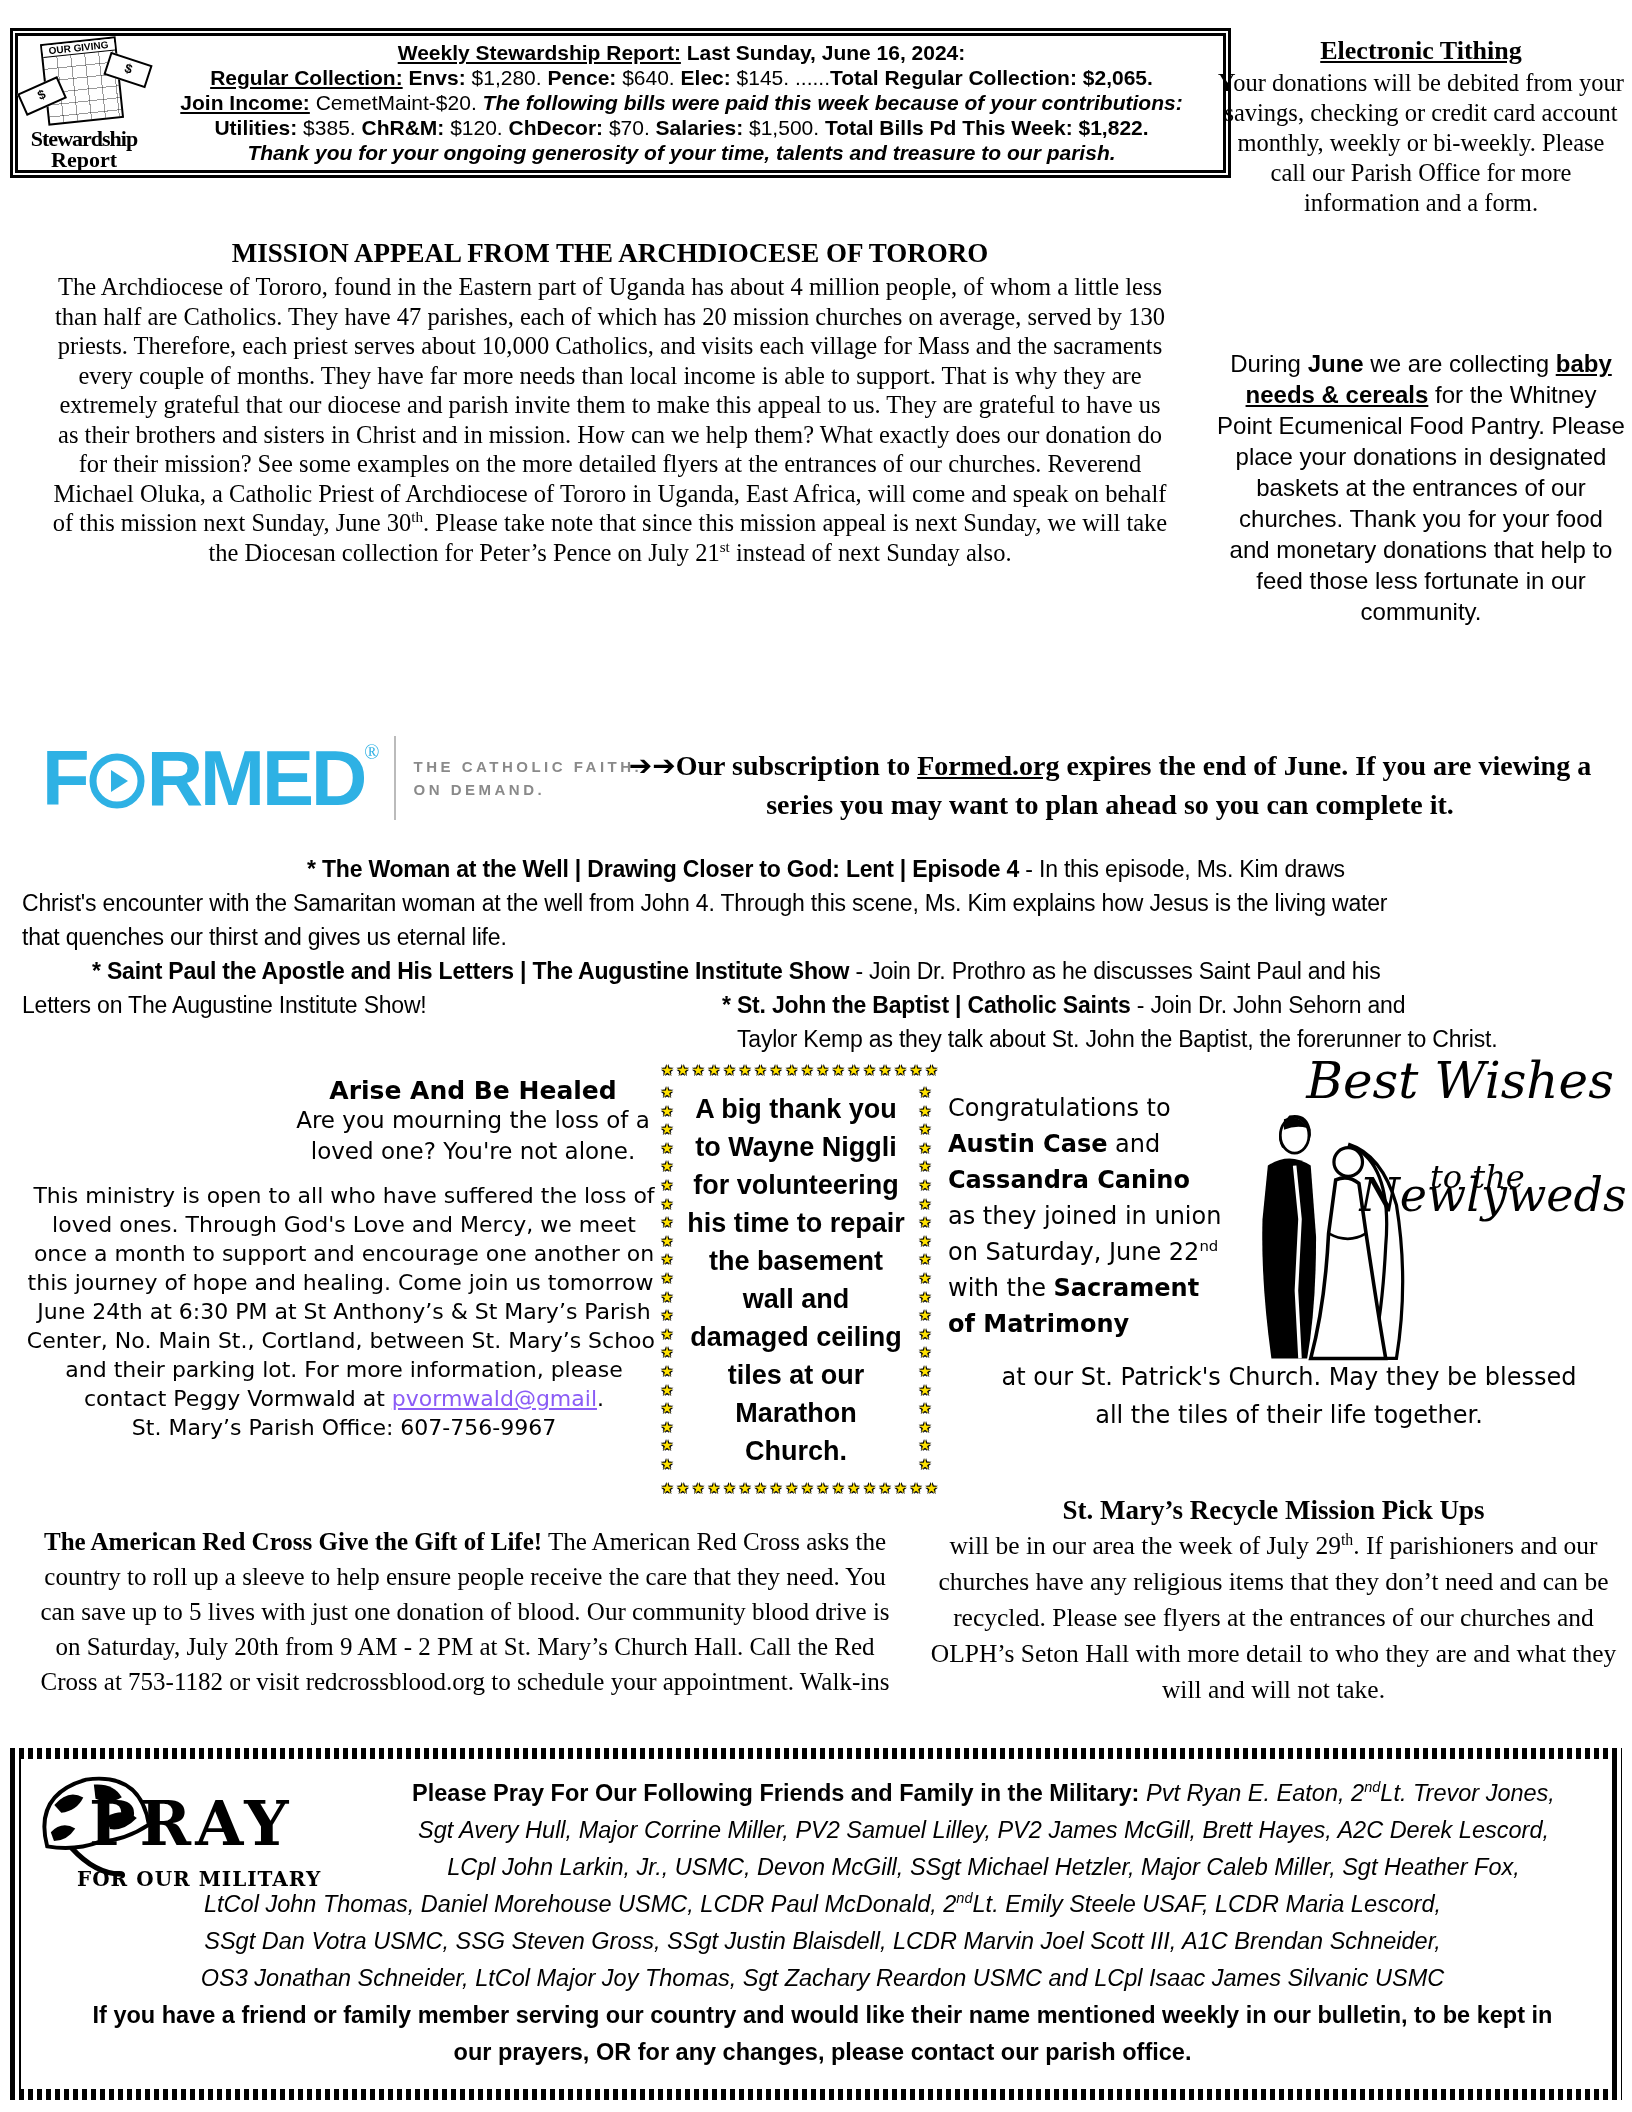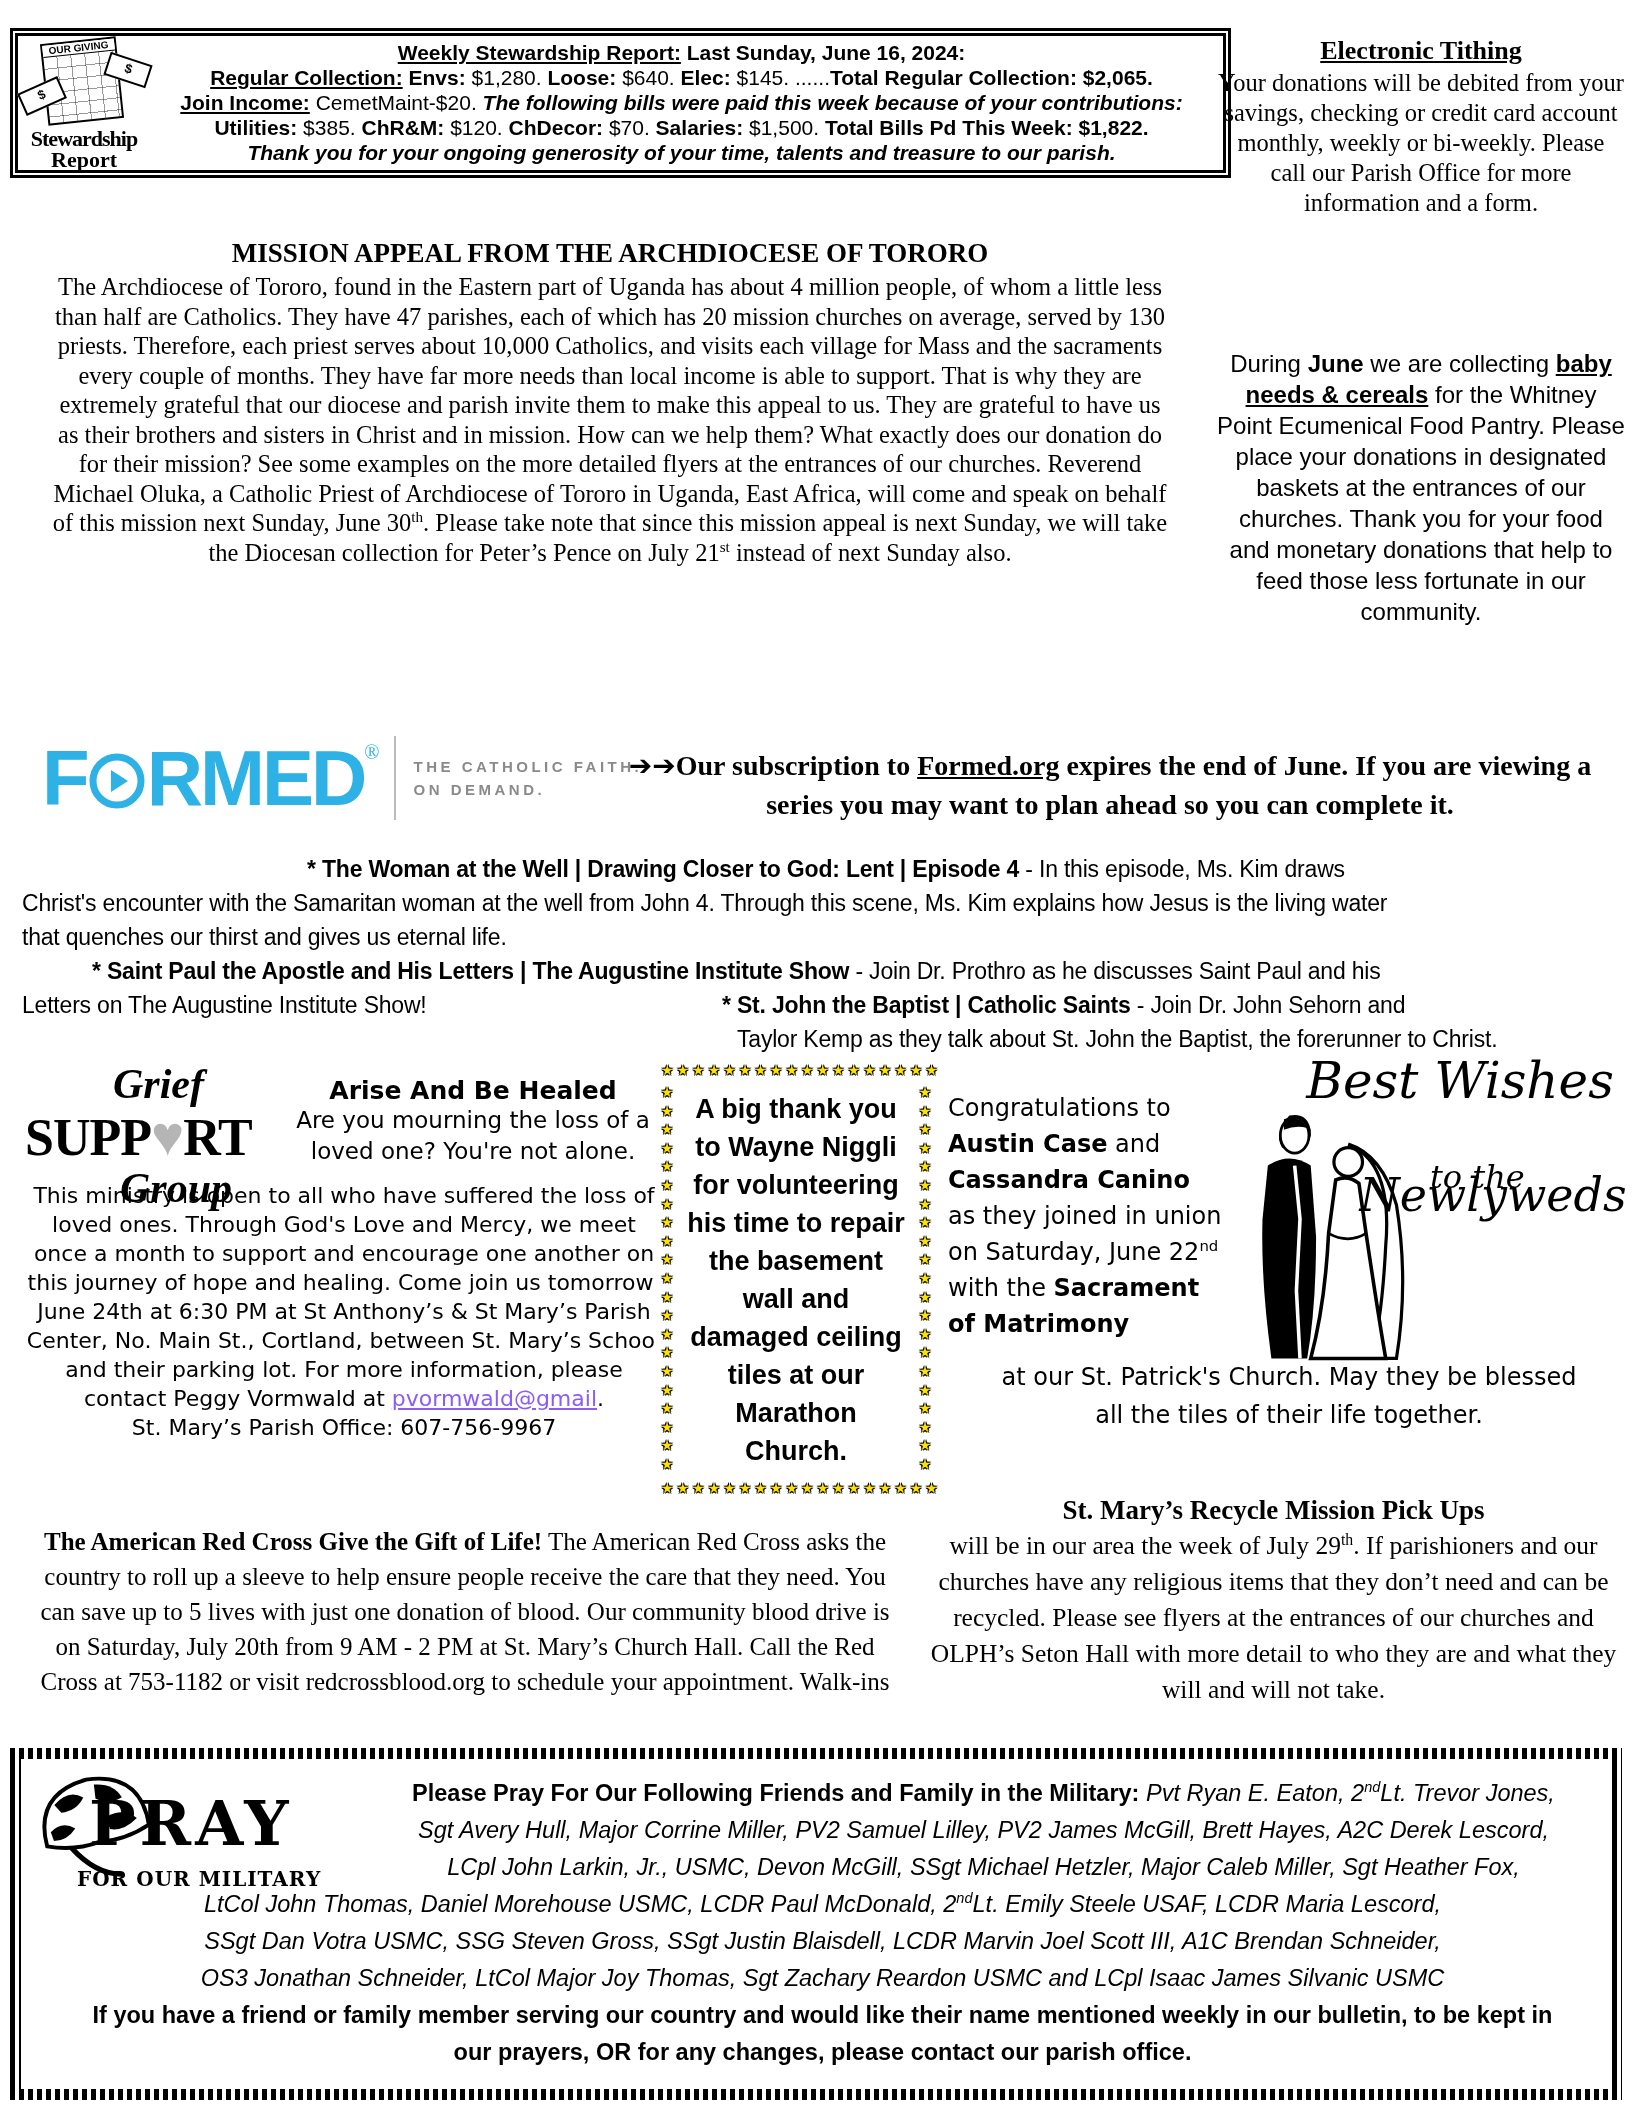--- a/index.html
+++ b/index.html
@@ -136,21 +136,21 @@
     </div>
     <div class="bill bill1">$</div>
     <div class="bill bill2">$</div>
     <div class="steward-text">
       <div>Stewardship</div>
       <div>Report</div>
     </div>
   </div>
   <div class="steward-body">
     <div><span class="b u">Weekly Stewardship Report:</span><span class="b">  Last Sunday, June 16, 2024:</span></div>
-    <div><span class="b u">Regular Collection:</span><span class="b"> </span><span class="b">Envs:</span><span> $1,280.   </span><span class="b">Loose:</span><span> $640.   </span><span class="b">Elec:</span><span> $145.    ......</span><span class="b">Total Regular Collection: $2,065.</span></div>
+    <div><span class="b u">Regular Collection:</span><span class="b"> </span><span class="b">Envs:</span><span> $1,280.   </span><span class="b">Pence:</span><span> $640.   </span><span class="b">Elec:</span><span> $145.    ......</span><span class="b">Total Regular Collection: $2,065.</span></div>
     <div><span class="b u">Join Income:</span><span> CemetMaint-$20.  </span><span class="bi">The following bills were paid this week because of your contributions:</span></div>
     <div><span class="b">Utilities:</span><span> $385.   </span><span class="b">ChR&amp;M:</span><span> $120.   </span><span class="b">ChDecor:</span><span> $70.    </span><span class="b">Salaries:</span><span> $1,500.  </span><span class="b">Total Bills Pd This Week: $1,822.</span></div>
     <div><span class="bi">Thank you for your ongoing generosity of your time, talents and treasure to our parish.</span></div>
   </div>
 </div>
 
 <div id="tithing">
   <div class="head">Electronic Tithing</div>
   <div class="body">Your donations will be debited from your savings, checking or credit card account monthly, weekly or bi-weekly. Please call our Parish Office for more information and a form.</div>
 </div>
@@ -185,25 +185,20 @@
   <div><span>that quenches our thirst and gives us eternal life.</span></div>
   <div class="ep4"><span class="b">* Saint Paul the Apostle and His Letters | The Augustine Institute Show</span><span>  - Join Dr. Prothro as he discusses Saint Paul and his</span></div>
   <div class="ep-row">
     <span class="ep5a"><span>Letters on The Augustine Institute Show!</span></span>
     <span class="ep5b"><span class="b">* St. John the Baptist | Catholic Saints</span><span>  - Join Dr. John Sehorn and</span></span>
     <span class="ep5c"><span>Taylor Kemp as they talk about St. John the Baptist, the forerunner to Christ.</span></span>
   </div>
 </div>
 
 <div id="grief">
-  <div class="grief-logo">
-    <div class="g1">Grief</div>
-    <div class="g2"><span>SUPP</span><span class="heart">♥</span><span>RT</span></div>
-    <div class="g3">Group</div>
-  </div>
   <div class="grief-head">
     <div class="grief-title">Arise And Be Healed</div>
     <div class="grief-intro">Are you mourning the loss of a loved one? You're not alone.</div>
   </div>
   <div class="grief-body"><span>This ministry is open to all who have suffered the loss of loved ones. Through God's Love and Mercy, we meet once a month to support and encourage one another on this journey of hope and healing. Come join us tomorrow, June 24th at 6:30 PM at St Anthony’s &amp; St Mary’s Parish Center, No. Main St., Cortland, between St. Mary’s School and their parking lot. For more information, please contact Peggy Vormwald at </span><a class="link">pvormwald@gmail</a><span>.</span></div>
   <div class="grief-office">St. Mary’s Parish Office: 607-756-9967</div>
 </div>
 
 <div id="thankyou">
   <div class="stars-h stars-top">★★★★★★★★★★★★★★★★★★</div>

